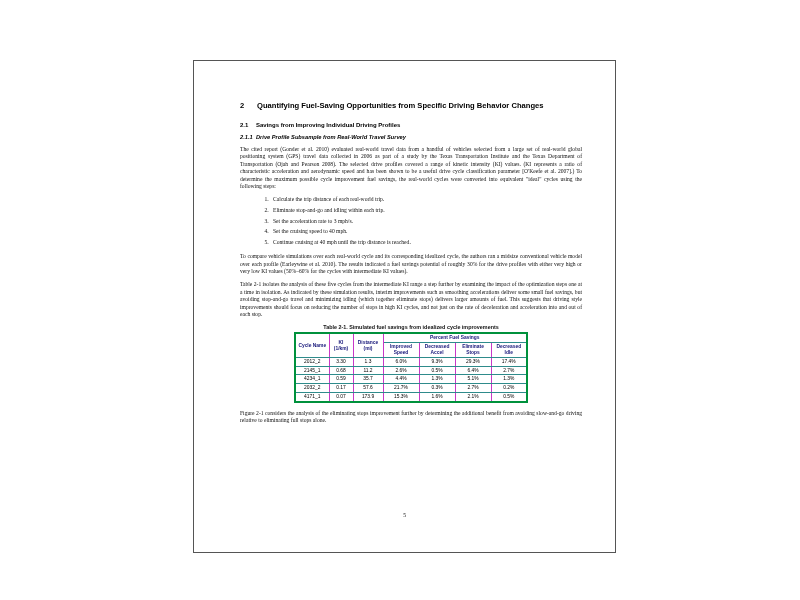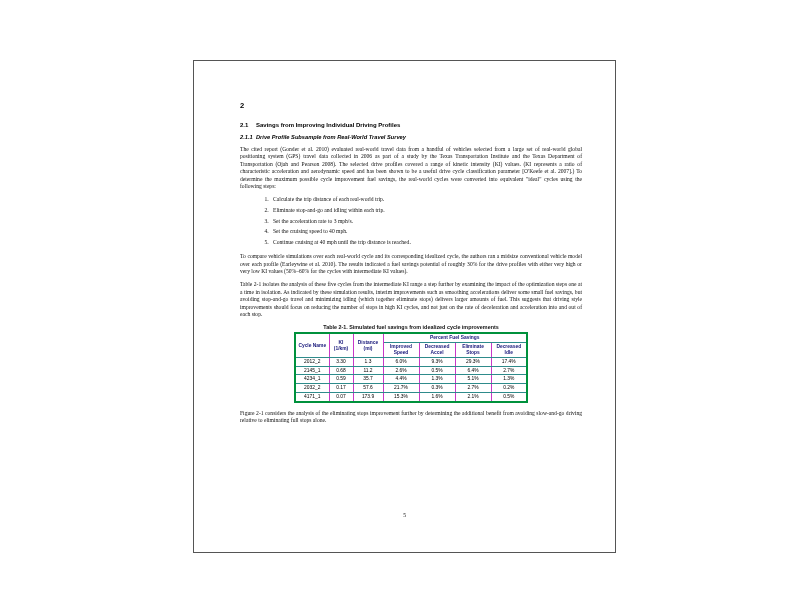--- a/index.html
+++ b/index.html
@@ -62,20 +62,21 @@
   }
 </style>
 </head>
 <body>
 
 <div class="page">
   <div class="content">
 
     <div class="h1">
       <span class="hnum">2</span>
+      <span>Quantifying Fuel-Saving Opportunities from Specific Driving Behavior Changes</span>
     </div>
 
     <div class="h2">
       <span class="hnum">2.1</span>
       <span>Savings from Improving Individual Driving Profiles</span>
     </div>
 
     <div class="h3">
       <span class="hnum">2.1.1</span>
       <span>Drive Profile Subsample from Real-World Travel Survey</span>

